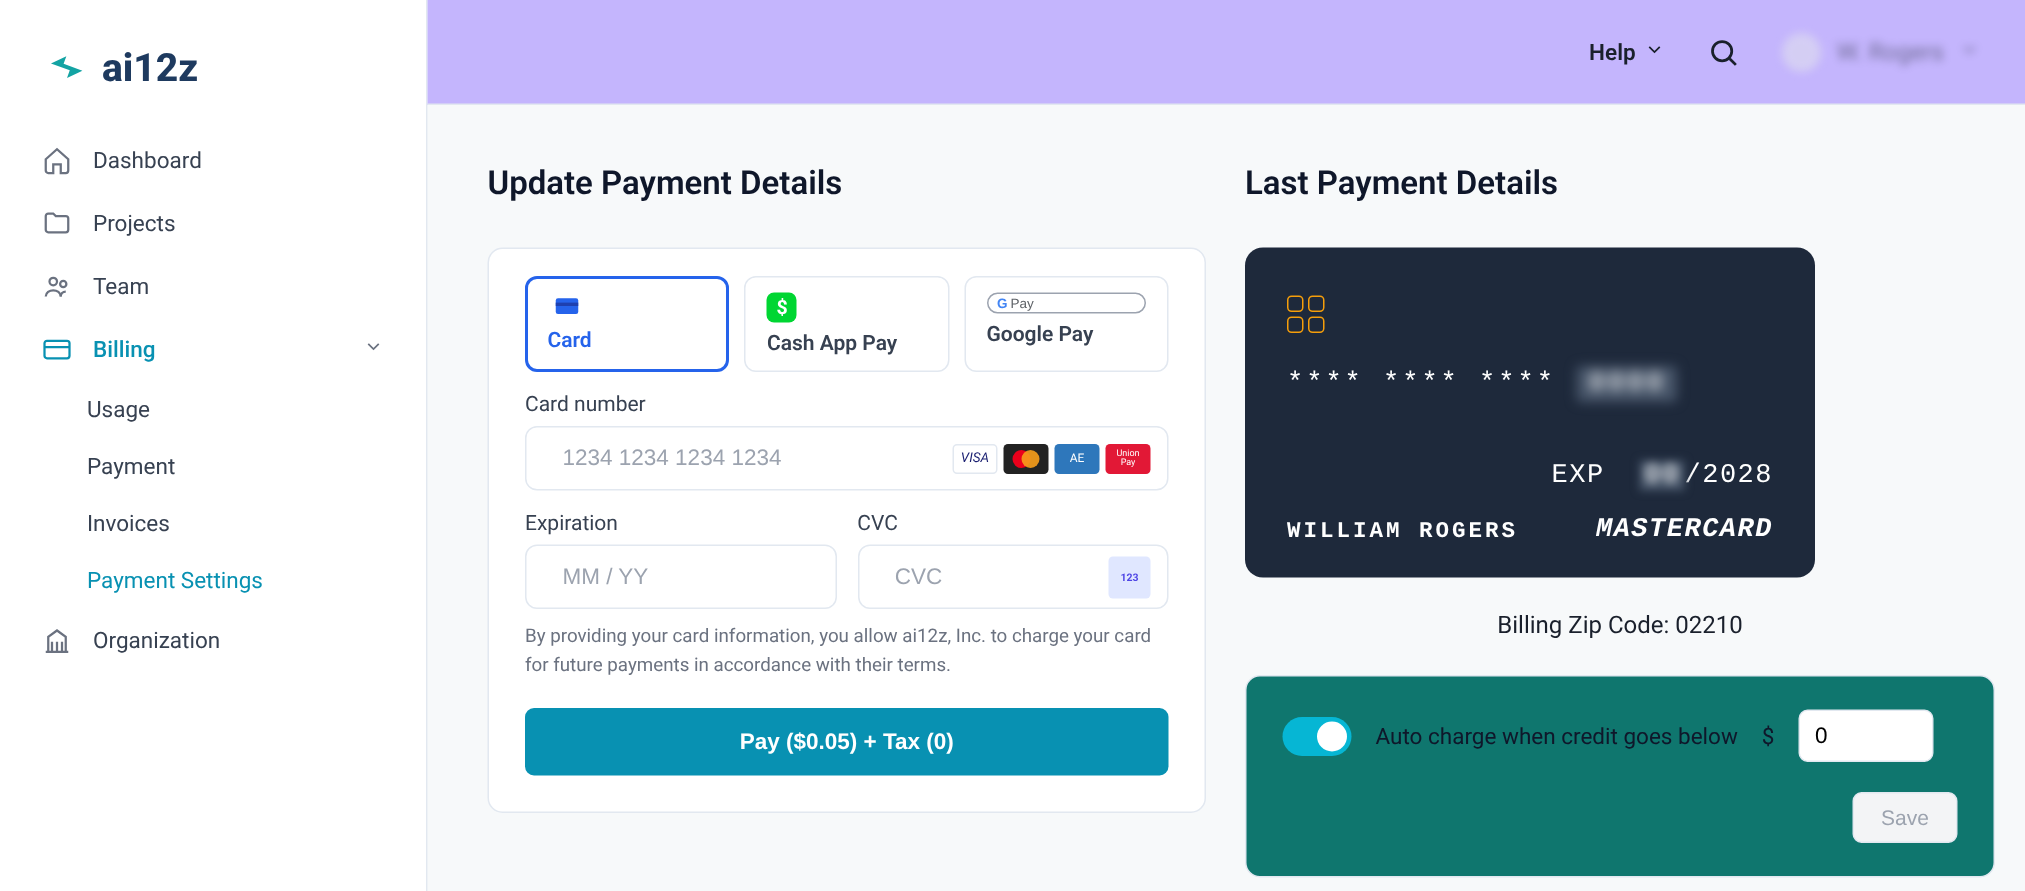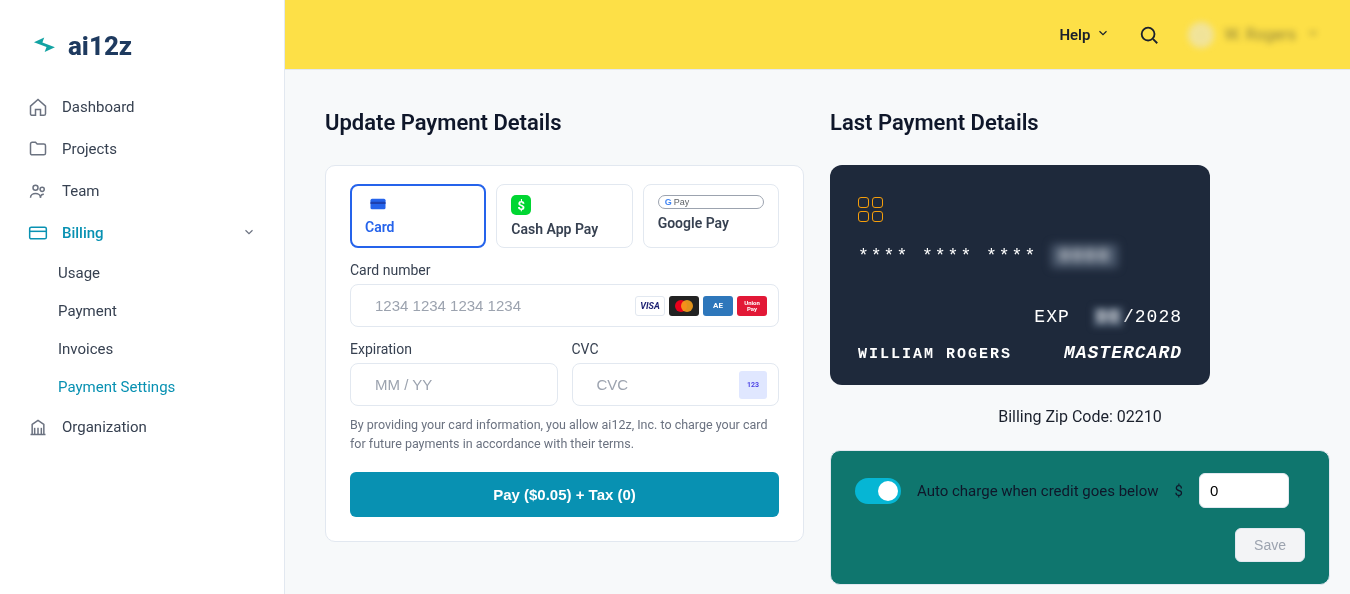--- a/index.html
+++ b/index.html
@@ -51,21 +51,21 @@
       cursor: pointer;
     }
     .nav-sub-item.active { color: #0891b2; font-weight: 400; }
     .nav-icon { width: 20px; height: 20px; display:inline-flex; align-items:center; justify-content:center; color:#6b7280; }
     .nav-item.active .nav-icon { color:#0891b2; }
     
     
     .main { flex:1; display:flex; flex-direction:column; }
     .header {
       height: 70px;
-      background:#fde047;
+      background:#c4b5fd;
       border-bottom:1px solid #e2e8f0;
       display:flex;
       align-items:center;
       justify-content:flex-end;
       padding:0 30px;
       gap:28px;
     }
     .help-trigger { display:flex; align-items:center; gap:6px; font-weight:600; font-size:15px; cursor:pointer; }
     .search-icon { width:22px; height:22px; cursor:pointer; }
     .avatar-trigger { display:flex; align-items:center; gap:10px; cursor:pointer; filter:blur(3px); opacity:.5; }
@@ -90,21 +90,21 @@
     .method.selected { border:2px solid #2563eb; color:#2563eb; padding:9px 13px; }
     .method-icon { width:26px; height:18px; }
     .label { font-size:14px; color:#374151; margin-bottom:6px; display:block; }
     .input-wrap { position:relative; margin-bottom:14px; }
     .input {
       width:100%; border:1px solid #e2e8f0; border-radius:8px; padding:12px 24px;
       font-size:15px; color:#374151; background:#fff;
     }
     .input::placeholder { color:#9ca3af; }
     .card-brands { position:absolute; right:12px; top:50%; transform:translateY(-50%); display:flex; gap:4px; }
-    .brand { width:30px; height:20px; border-radius:3px; font-size:8px; font-weight:700; display:flex; align-items:center; justify-content:center; color:#fff; }
+    .brand { width:30px; height:20px; border-radius:3px; font-size:8px; font-weight:400; display:flex; align-items:center; justify-content:center; color:#fff; }
     .brand.visa { background:#fff; color:#1a1f71; border:1px solid #e2e8f0; font-style:italic; font-size:9px; }
     .brand.mc { background:#222; }
     .brand.amex { background:#2e77bb; }
     .brand.up { background:#e21836; font-size:6px; line-height:1; text-align:center; }
     .mc-circles { position:relative; width:18px; height:12px; }
     .mc-circles::before, .mc-circles::after { content:''; position:absolute; width:12px; height:12px; border-radius:50%; top:0; }
     .mc-circles::before { left:0; background:#eb001b; }
     .mc-circles::after { right:0; background:#f79e1b; opacity:.9; }
     .row2 { display:flex; gap:14px; }
     .row2 > div { flex:1; }

